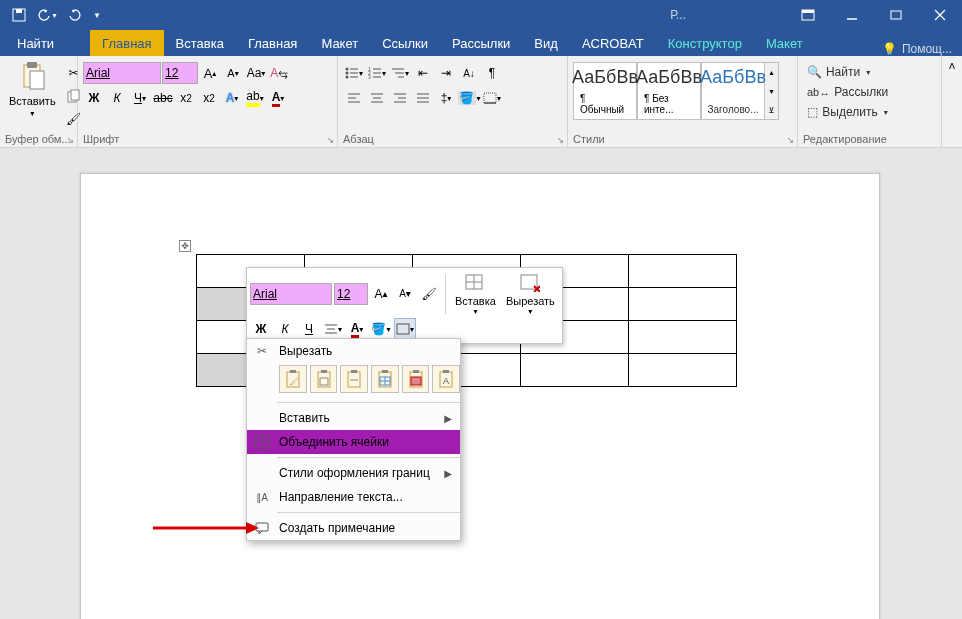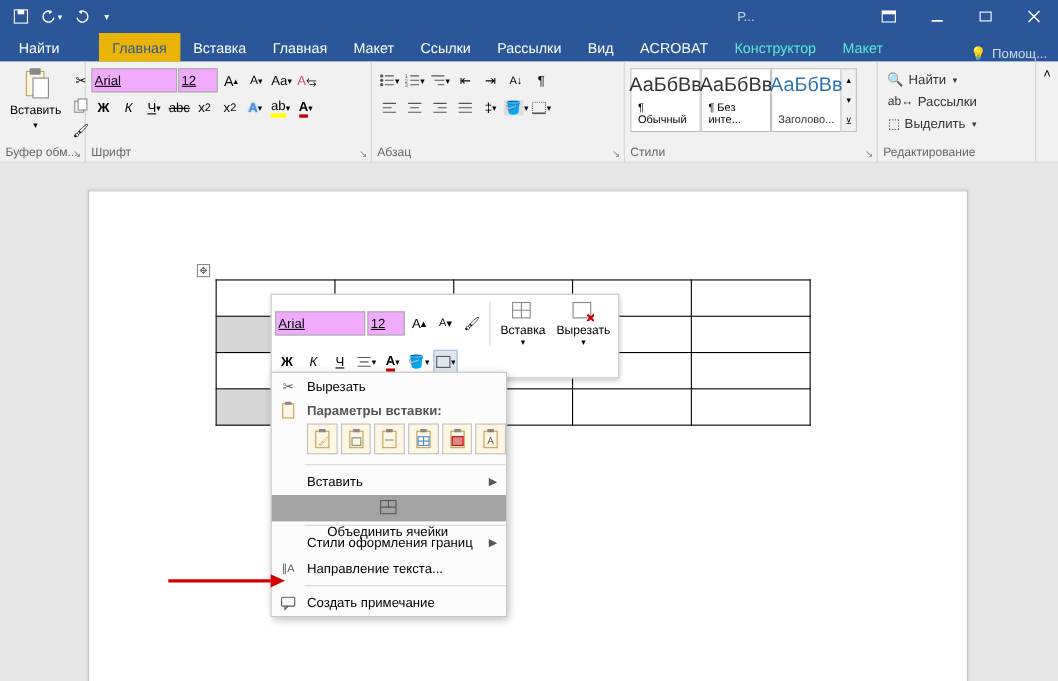--- a/index.html
+++ b/index.html
@@ -31,21 +31,21 @@
 .editlink{display:flex;align-items:center;gap:4px;font-size:12px;color:#333;cursor:pointer;padding:2px 4px;white-space:nowrap;}
 .docarea{background:#e6e6e6;position:absolute;top:148px;left:0;right:0;bottom:0;overflow:hidden;}
 .page{background:#fff;border:1px solid #c6c6c6;position:absolute;left:80px;top:25px;width:800px;height:700px;box-shadow:0 0 3px rgba(0,0,0,0.15);}
 .doctable{position:absolute;left:115px;top:80px;border-collapse:collapse;}
 .doctable td{border:1px solid #000;width:108px;height:33px;}
 .doctable td.sel{background:#d6d6d6;}
 .tbl-handle{position:absolute;left:98px;top:66px;width:12px;height:12px;border:1px solid #888;background:#fff;font-size:9px;text-align:center;line-height:10px;color:#666;cursor:move;}
 .mini-toolbar{position:absolute;background:#fff;border:1px solid #c6c6c6;box-shadow:1px 2px 5px rgba(0,0,0,0.25);padding:3px;}
 .ctxmenu{position:absolute;background:#fcfcfc;border:1px solid #c6c6c6;box-shadow:2px 3px 8px rgba(0,0,0,0.3);width:215px;font-size:12px;}
 .ctxitem{display:flex;align-items:center;padding:4px 8px 4px 6px;cursor:pointer;gap:8px;height:24px;}
-.ctxitem:hover,.ctxitem.hov{background:#a3a3a3;flex-direction:column;}
+.ctxitem:hover,.ctxitem.hov{background:#a21caf;}
 .ctxicon{width:18px;height:18px;display:flex;align-items:center;justify-content:center;color:#555;}
 .ctxarrow{margin-left:auto;font-size:10px;color:#555;}
 .ctxsep{height:1px;background:#d4d4d4;margin:3px 0 3px 30px;}
 .paste-opts{display:flex;gap:3px;padding:2px 0 6px 32px;}
 .popt{width:28px;height:28px;border:1px solid #c0c0c0;background:#fdf6e3;display:flex;align-items:center;justify-content:center;cursor:pointer;font-size:13px;}
 .arrow-annot{position:absolute;pointer-events:none;}
 svg{display:block}
 .mt-row{display:flex;align-items:center;gap:2px;}
 .mt-btn{width:22px;height:22px;display:flex;align-items:center;justify-content:center;border:1px solid transparent;cursor:pointer;font-size:12px;}
 .mt-lbl{display:flex;flex-direction:column;align-items:center;padding:0 4px;cursor:pointer;font-size:11px;}
@@ -426,29 +426,20 @@
             <span style="font-size:8px">▾</span>
           </div>
       </div>
     </div>
 
     <div class="ctxmenu" style="left:165px;top:164px">
       <div class="ctxitem">
           <span class="ctxicon">✂</span>
           <span>Вырезать</span>
         </div>
-      <div class="ctxitem" style="height:20px">
-          <span class="ctxicon">
-            <svg width="14" height="16">
-              <rect x="2" y="2" width="10" height="13" fill="#fdf6e3" stroke="#c0a050"></rect>
-              <rect x="4" y="0" width="6" height="3" fill="#888"></rect>
-            </svg>
-          </span>
-          <b style="color:#555">Параметры вставки:</b>
-        </div>
       <div class="paste-opts">
         <div class="popt">
             <svg width="16" height="18">
               <rect x="2" y="2" width="12" height="15" fill="#fdf6e3" stroke="#c0a050"></rect>
               <rect x="5" y="0" width="6" height="3" fill="#888"></rect>
               <text x="4" y="14" font-size="8" fill="#c0a050">🖌</text>
             </svg>
           </div>
         <div class="popt">
             <svg width="16" height="18">

